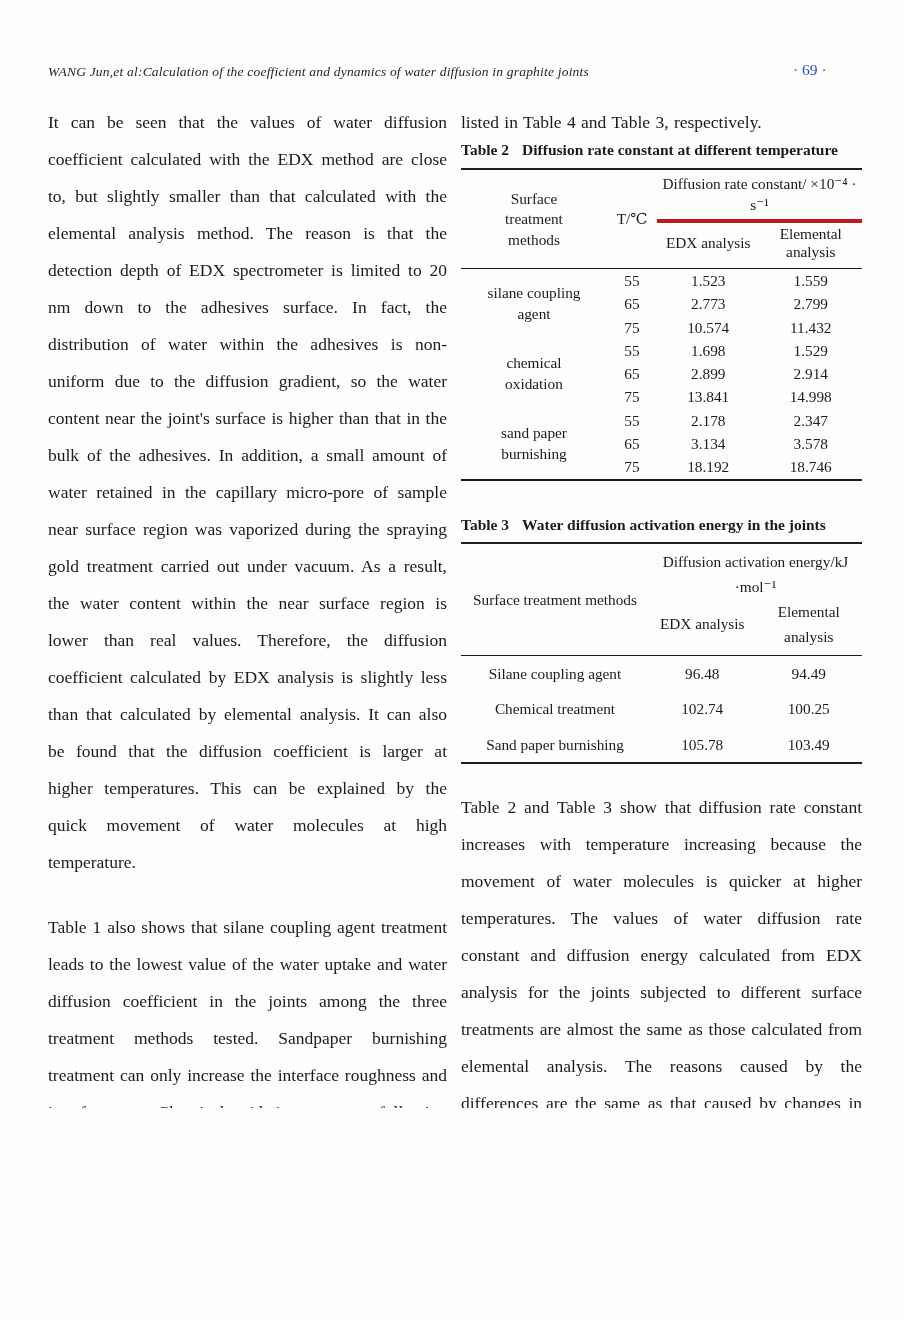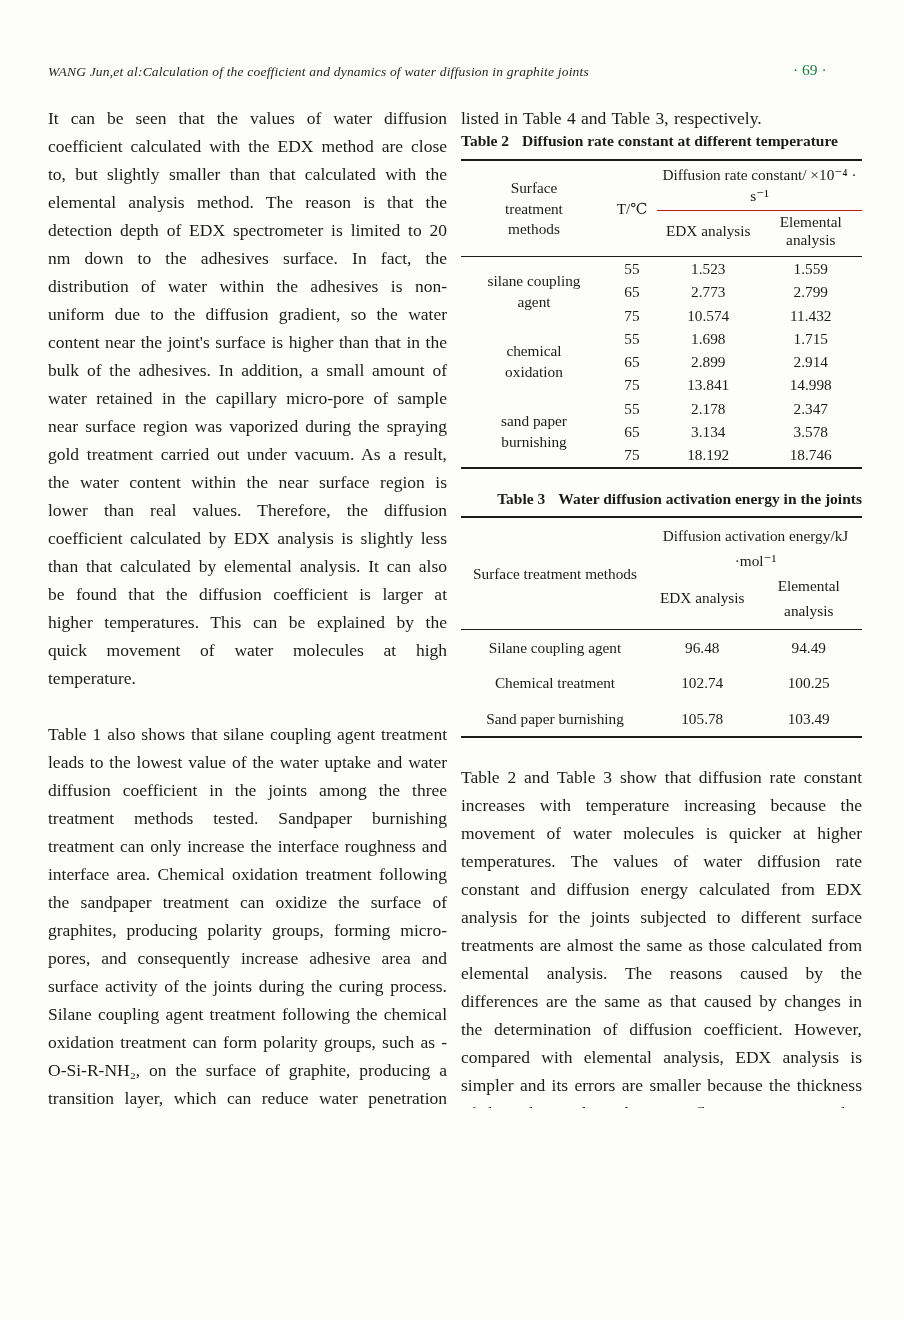--- a/index.html
+++ b/index.html
@@ -9,63 +9,63 @@
     font-family:"Liberation Serif","DejaVu Serif",serif;
     color:#1b1b1b;
   }
   .page{position:relative;width:904px;height:1108px;overflow:hidden;}
 
   
   .running-head{
     position:absolute;left:48px;top:64px;width:720px;
     font-style:italic;font-size:13.5px;color:#242424;letter-spacing:.2px;
   }
-  .page-number{position:absolute;left:793px;top:61px;font-size:15.5px;color:#15803d;}
+  .page-number{position:absolute;left:793px;top:61px;font-size:15.5px;color:#1d4ed8;}
 
   
   .col{position:absolute;top:104px;}
   .col-left{left:48px;width:399px;}
   .col-right{left:461px;width:401px;}
 
   .body-p{
-    font-size:17.5px;line-height:28px;margin:0;
+    font-size:17.5px;line-height:37px;margin:0;
     text-align:justify;word-spacing:1px;
   }
   .mt13{margin-top:28px;}
   .mt25{margin-top:25px;}
 
   .h33{
     font-weight:bold;font-size:17.5px;line-height:31px;
     margin-top:24px;padding-left:57px;text-indent:-57px;
   }
   .h33 .num{margin-right:17px;}
 
   
   .caption{
     display:flex;gap:13px;font-weight:bold;font-size:15.5px;
     margin-top:0;align-items:baseline;
   }
   .cap2{}
-  .cap3{margin-top:21px;justify-content:flex-end;}
+  .cap3{margin-top:35px;}
 
   
   table{border-collapse:collapse;width:100%;table-layout:fixed;}
   .jtable{
     border-top:2px solid #1c1c1c;border-bottom:2px solid #1c1c1c;
     font-size:15.3px;
   }
   .t2{margin-top:9px;}
   .t3{margin-top:8px;}
   .jtable th{font-weight:normal;text-align:center;}
   .jtable td{text-align:center;}
 
   .t2 .method-col{width:146px;}
   .t2 .temp-col{width:50px;}
   .t2 .method-h{line-height:20.5px;padding:3px 28px 2px;}
-  .t2 .span-h{border-bottom:1px solid #b91c1c;padding:3px 0 4px;line-height:21px;}
+  .t2 .span-h{border-bottom:4px solid #b91c1c;padding:3px 0 4px;line-height:21px;}
   .t2 thead tr.subhead th{border-bottom:1.5px solid #1c1c1c;padding:2px 0 7px;}
   .t2 .method-h,.t2 .temp-h{border-bottom:1.5px solid #1c1c1c;}
   .t2 tbody td{line-height:23.3px;font-size:15.3px;padding:0;}
   .t2 tbody td.method{line-height:20.5px;padding:0 18px;}
 
   .t3 .method-col{width:188px;}
   .t3 .method-h{line-height:25px;padding:4px 12px;border-bottom:1.5px solid #1c1c1c;}
   .t3 .span-h{padding:5px 0 0;line-height:25px;}
   .t3 thead tr.subhead th{border-bottom:1.5px solid #1c1c1c;padding:0 0 6px;line-height:25px;}
   .t3 tbody td{line-height:33.5px;}
@@ -143,21 +143,21 @@
         </tr>
         <tr>
           <td>75</td>
           <td>10.574</td>
           <td>11.432</td>
         </tr>
         <tr>
           <td rowspan="3" class="method">chemical oxidation</td>
           <td>55</td>
           <td>1.698</td>
-          <td>1.715</td>
+          <td>1.529</td>
         </tr>
         <tr>
           <td>65</td>
           <td>2.899</td>
           <td>2.914</td>
         </tr>
         <tr>
           <td>75</td>
           <td>13.841</td>
           <td>14.998</td>

